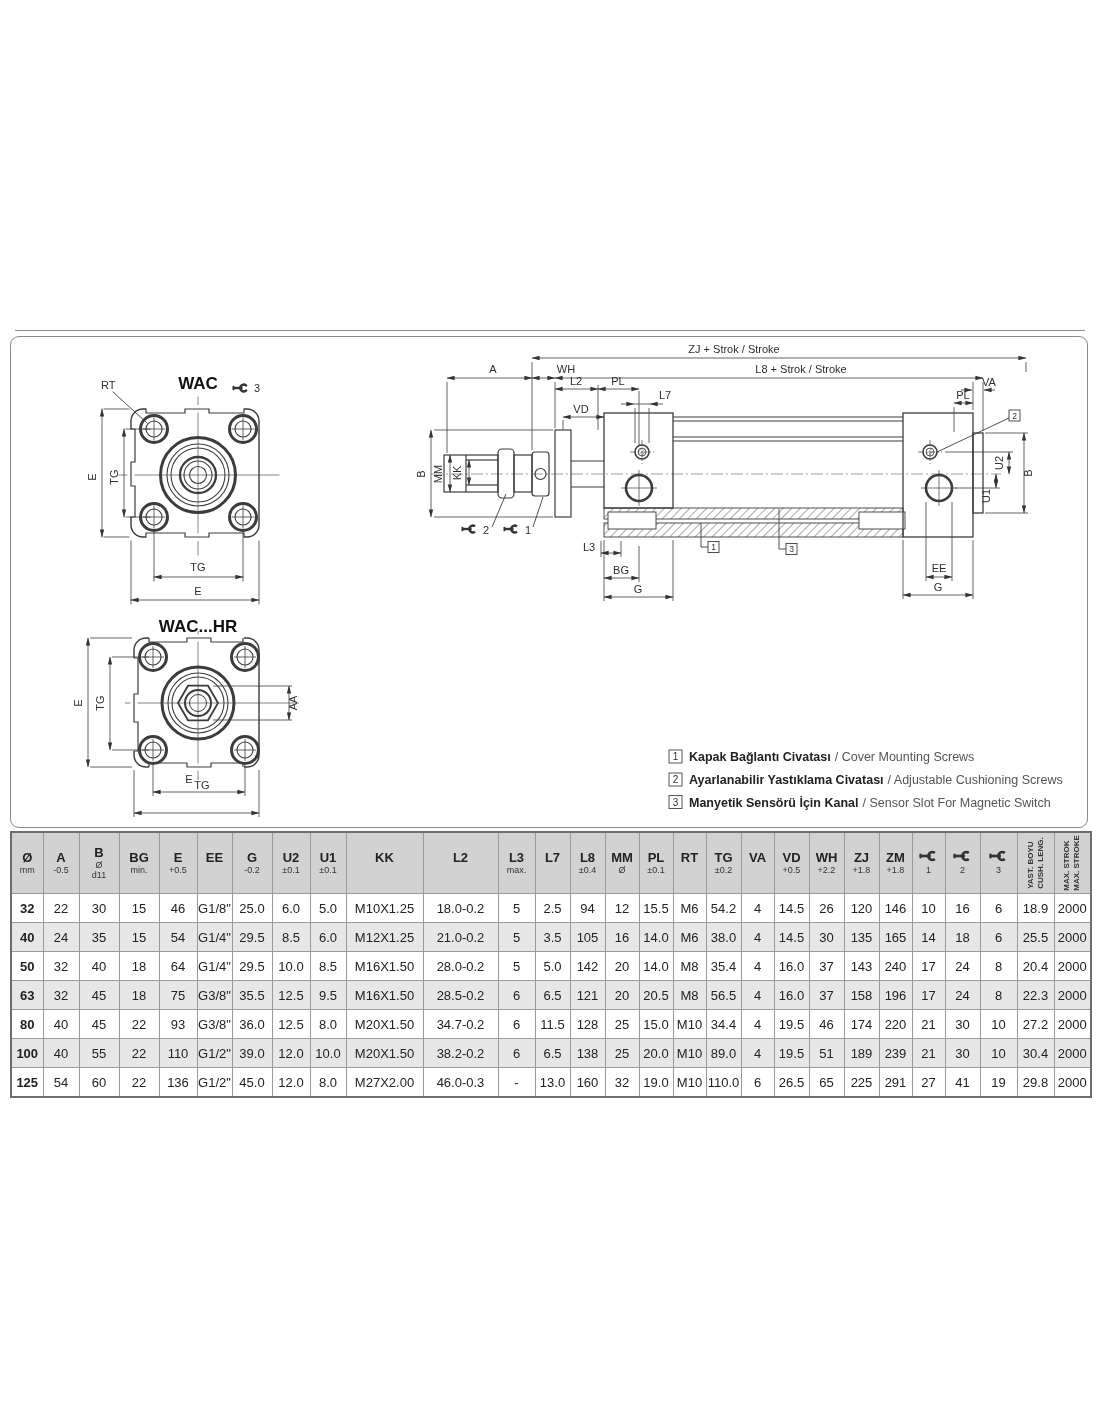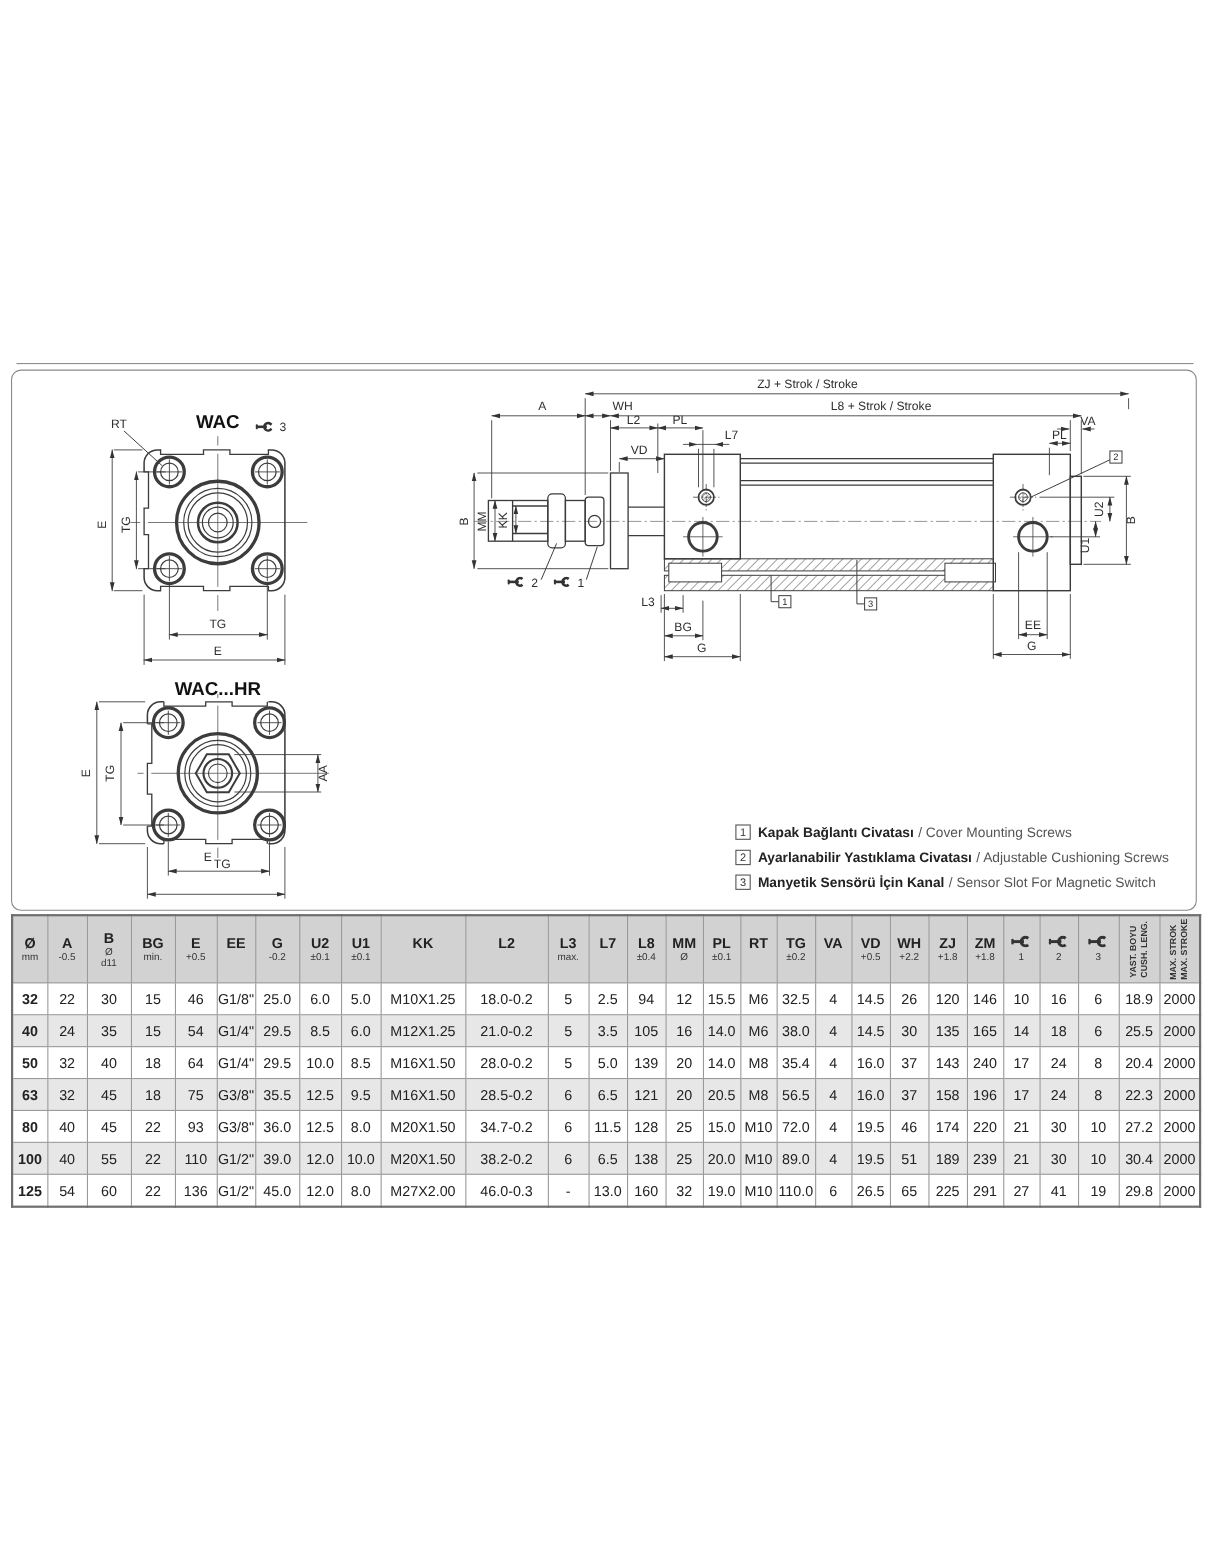--- a/index.html
+++ b/index.html
@@ -559,21 +559,21 @@
           <td>6.0</td>
           <td>5.0</td>
           <td>M10X1.25</td>
           <td>18.0-0.2</td>
           <td>5</td>
           <td>2.5</td>
           <td>94</td>
           <td>12</td>
           <td>15.5</td>
           <td>M6</td>
-          <td>32.5</td>
+          <td>54.2</td>
           <td>4</td>
           <td>14.5</td>
           <td>26</td>
           <td>120</td>
           <td>146</td>
           <td>10</td>
           <td>16</td>
           <td>6</td>
           <td>18.9</td>
           <td>2000</td>
@@ -615,21 +615,21 @@
           <td>18</td>
           <td>64</td>
           <td>G1/4"</td>
           <td>29.5</td>
           <td>10.0</td>
           <td>8.5</td>
           <td>M16X1.50</td>
           <td>28.0-0.2</td>
           <td>5</td>
           <td>5.0</td>
-          <td>139</td>
+          <td>142</td>
           <td>20</td>
           <td>14.0</td>
           <td>M8</td>
           <td>35.4</td>
           <td>4</td>
           <td>16.0</td>
           <td>37</td>
           <td>143</td>
           <td>240</td>
           <td>17</td>
@@ -679,21 +679,21 @@
           <td>12.5</td>
           <td>8.0</td>
           <td>M20X1.50</td>
           <td>34.7-0.2</td>
           <td>6</td>
           <td>11.5</td>
           <td>128</td>
           <td>25</td>
           <td>15.0</td>
           <td>M10</td>
-          <td>72.0</td>
+          <td>34.4</td>
           <td>4</td>
           <td>19.5</td>
           <td>46</td>
           <td>174</td>
           <td>220</td>
           <td>21</td>
           <td>30</td>
           <td>10</td>
           <td>27.2</td>
           <td>2000</td>

